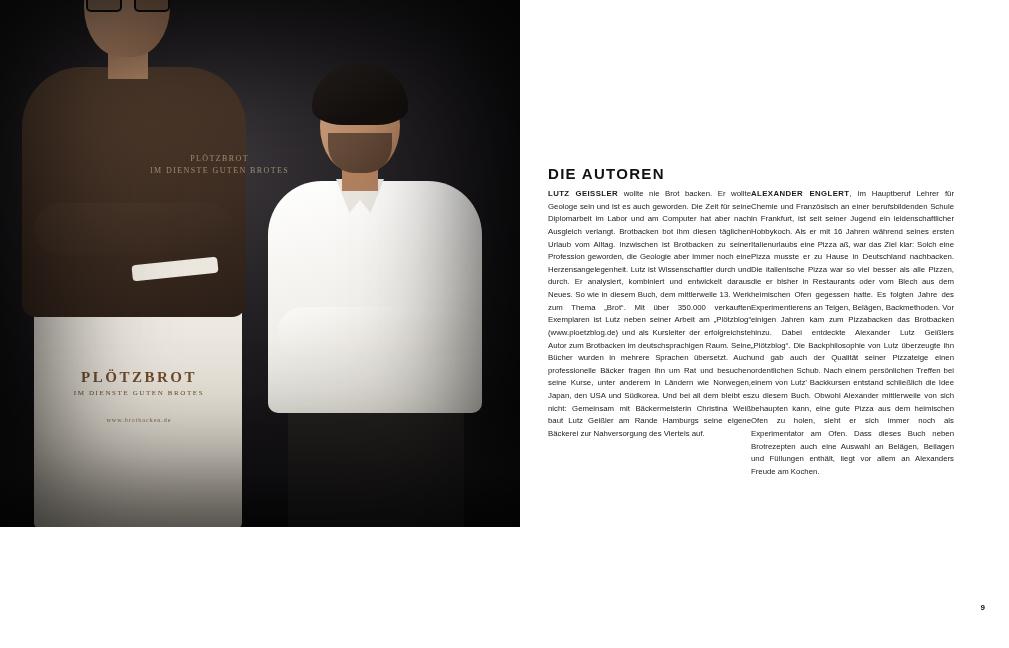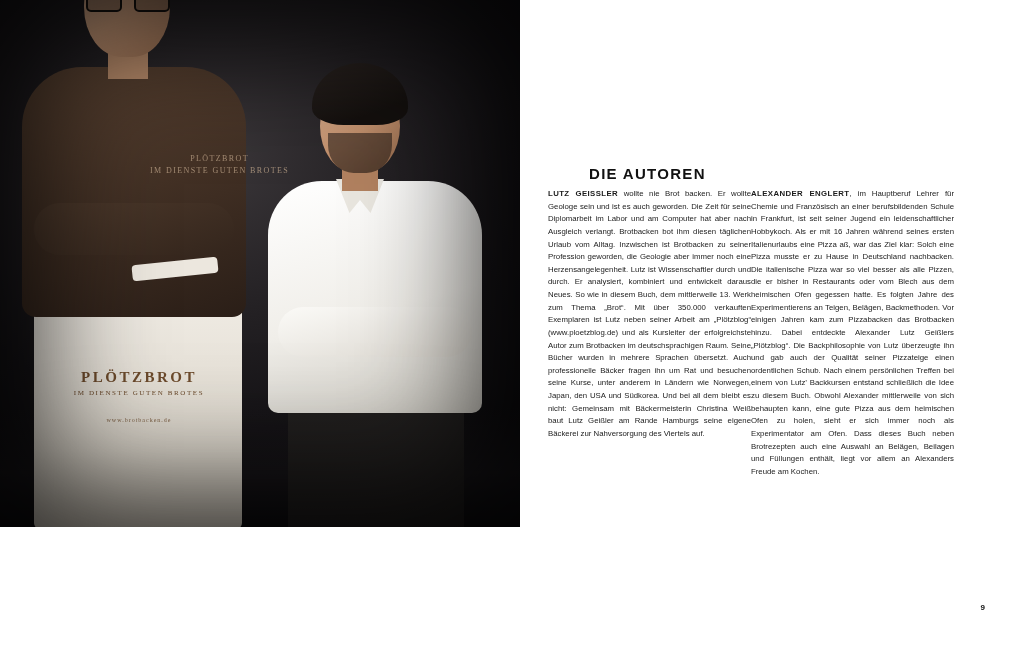--- a/index.html
+++ b/index.html
@@ -267,21 +267,20 @@
   }
   .headline {
     position: absolute;
     left: 28px;
     top: 155px;
     font-family: "Liberation Sans", sans-serif;
     font-weight: bold;
     font-size: 15px;
     letter-spacing: 1.3px;
     color: #111;
-    margin-left: 41px;
   }
   .columns {
     position: absolute;
     left: 28px;
     top: 188px;
     width: 428px;
     display: flex;
   }
   .col {
     width: 203px;

